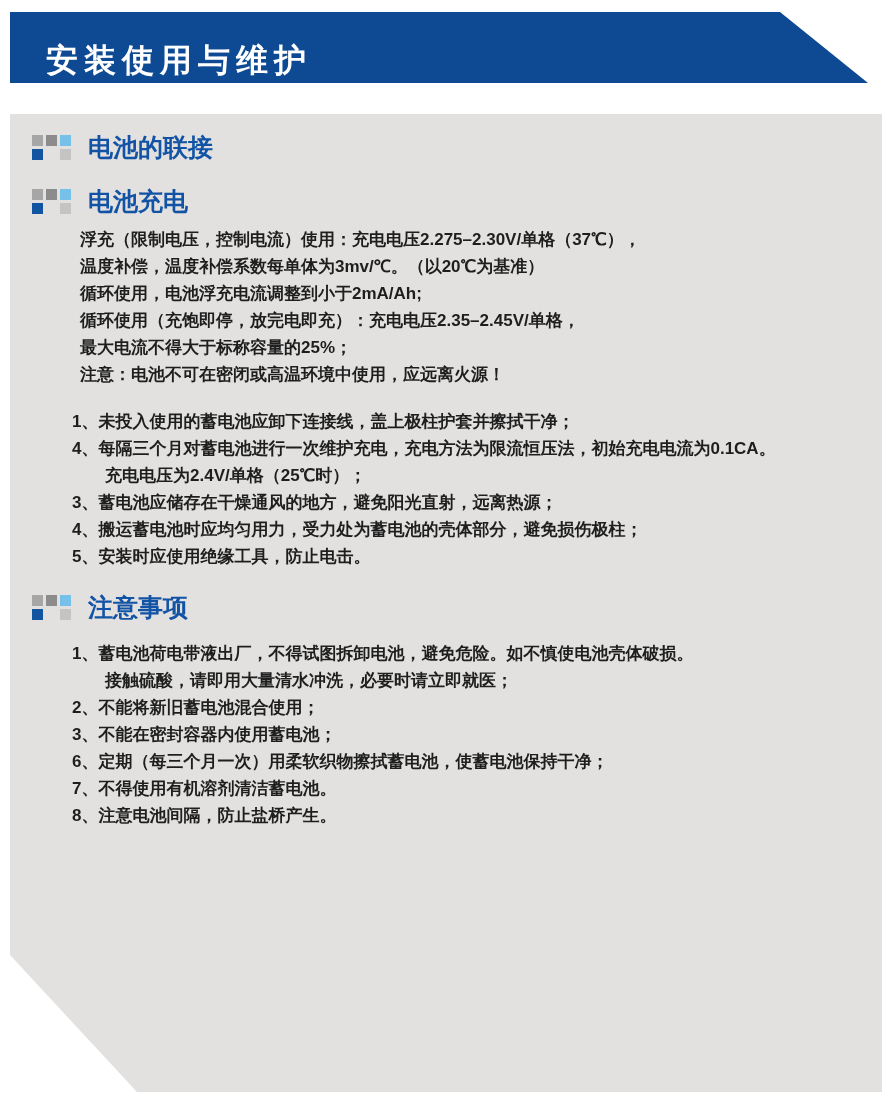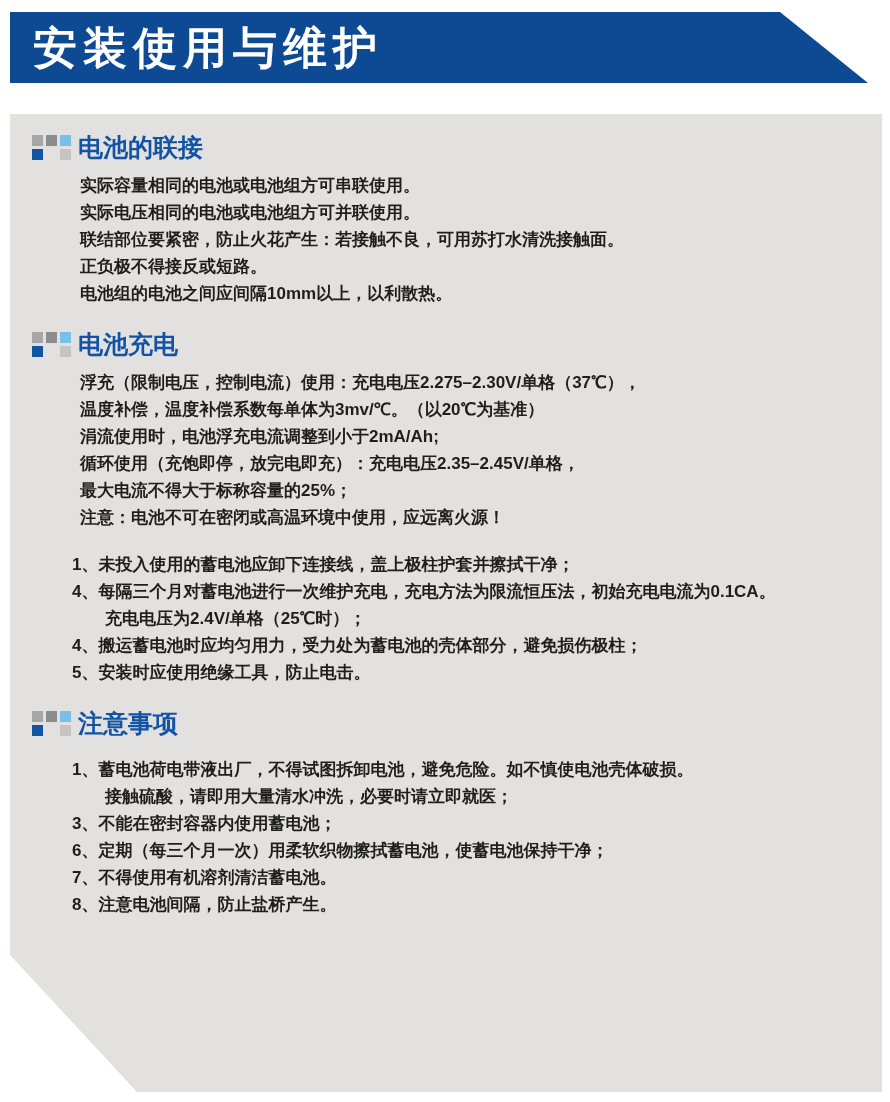--- a/index.html
+++ b/index.html
@@ -19,24 +19,24 @@
   .banner {
     position: absolute;
     left: 10px;
     top: 12px;
     width: 858px;
     height: 71px;
     background: var(--banner_blue, #0e4a94);
     clip-path: polygon(0 0, 770px 0, 100% 100%, 0 100%);
   }
   .banner h1 {
-    margin: 0;
+    margin: 13px;
     padding-left: 23px;
     color: #ffffff;
-    font-size: 44px;
+    font-size: 32px;
     font-weight: 900;
     letter-spacing: 6px;
     line-height: 71px;
     white-space: nowrap;
   }
   
   .panel {
     position: absolute;
     left: 10px;
     top: 114px;
@@ -44,21 +44,21 @@
     height: 978px;
     background: var(--panel_gray, #e2e1df);
     clip-path: polygon(0 0, 100% 0, 100% 100%, 127px 100%, 0 841px);
     padding-top: 16px;
     box-sizing: border-box;
   }
   section { margin: 0 0 20px 0; }
   .sec-head {
     display: flex;
     align-items: center;
-    gap: 7px;
+    gap: 17px;
     height: 34px;
     margin-left: 22px;
   }
   .sq-icon {
     display: grid;
     grid-template-columns: 11px 11px 11px;
     grid-template-rows: 11px 11px;
     gap: 3px;
     width: 39px;
     height: 25px;
@@ -106,76 +106,71 @@
         <span class="sq-icon">
             <i class="g1"></i>
             <i class="g2"></i>
             <i class="bl"></i>
             <i class="bd"></i>
             <i class="empty"></i>
             <i class="g3"></i>
           </span>
         <h2>电池的联接</h2>
       </div>
-      <div class="sec-body">
-        <p class="line">实际容量相同的电池或电池组方可串联使用。</p>
-        <p class="line">实际电压相同的电池或电池组方可并联使用。</p>
-        <p class="line">联结部位要紧密，防止火花产生：若接触不良，可用苏打水清洗接触面。</p>
-        <p class="line">正负极不得接反或短路。</p>
-        <p class="line">电池组的电池之间应间隔10mm以上，以利散热。</p>
-      </div>
     </section>
 
     <section>
       <div class="sec-head">
         <span class="sq-icon">
             <i class="g1"></i>
             <i class="g2"></i>
             <i class="bl"></i>
             <i class="bd"></i>
             <i class="empty"></i>
             <i class="g3"></i>
           </span>
         <h2>电池充电</h2>
       </div>
       <div class="sec-body">
         <p class="line">浮充（限制电压，控制电流）使用：充电电压2.275–2.30V/单格（37℃），</p>
         <p class="line">温度补偿，温度补偿系数每单体为3mv/℃。（以20℃为基准）</p>
-        <p class="line">涓流使用时，电池浮充电流调整到小于2mA/Ah;</p>
+        <p class="line">循环使用，电池浮充电流调整到小于2mA/Ah;</p>
         <p class="line">循环使用（充饱即停，放完电即充）：充电电压2.35–2.45V/单格，</p>
         <p class="line">最大电流不得大于标称容量的25%；</p>
         <p class="line">注意：电池不可在密闭或高温环境中使用，应远离火源！</p>
       </div>
     </section>
 
     <section>
       <div class="sec-body list">
         <p class="line">1、未投入使用的蓄电池应卸下连接线，盖上极柱护套并擦拭干净；</p>
         <p class="line">4、每隔三个月对蓄电池进行一次维护充电，充电方法为限流恒压法，初始充电电流为0.1CA。</p>
         <p class="line cont">充电电压为2.4V/单格（25℃时）；</p>
+        <p class="line">3、蓄电池应储存在干燥通风的地方，避免阳光直射，远离热源；</p>
         <p class="line">4、搬运蓄电池时应均匀用力，受力处为蓄电池的壳体部分，避免损伤极柱；</p>
         <p class="line">5、安装时应使用绝缘工具，防止电击。</p>
       </div>
     </section>
 
     <section>
       <div class="sec-head">
         <span class="sq-icon">
             <i class="g1"></i>
             <i class="g2"></i>
             <i class="bl"></i>
             <i class="bd"></i>
             <i class="empty"></i>
             <i class="g3"></i>
           </span>
         <h2>注意事项</h2>
       </div>
       <div class="sec-body list">
         <p class="line">1、蓄电池荷电带液出厂，不得试图拆卸电池，避免危险。如不慎使电池壳体破损。</p>
         <p class="line cont">接触硫酸，请即用大量清水冲洗，必要时请立即就医；</p>
+        <p class="line">2、不能将新旧蓄电池混合使用；</p>
         <p class="line">3、不能在密封容器内使用蓄电池；</p>
         <p class="line">6、定期（每三个月一次）用柔软织物擦拭蓄电池，使蓄电池保持干净；</p>
         <p class="line">7、不得使用有机溶剂清洁蓄电池。</p>
         <p class="line">8、注意电池间隔，防止盐桥产生。</p>
       </div>
     </section>
 
   </main>
 </div>
 

